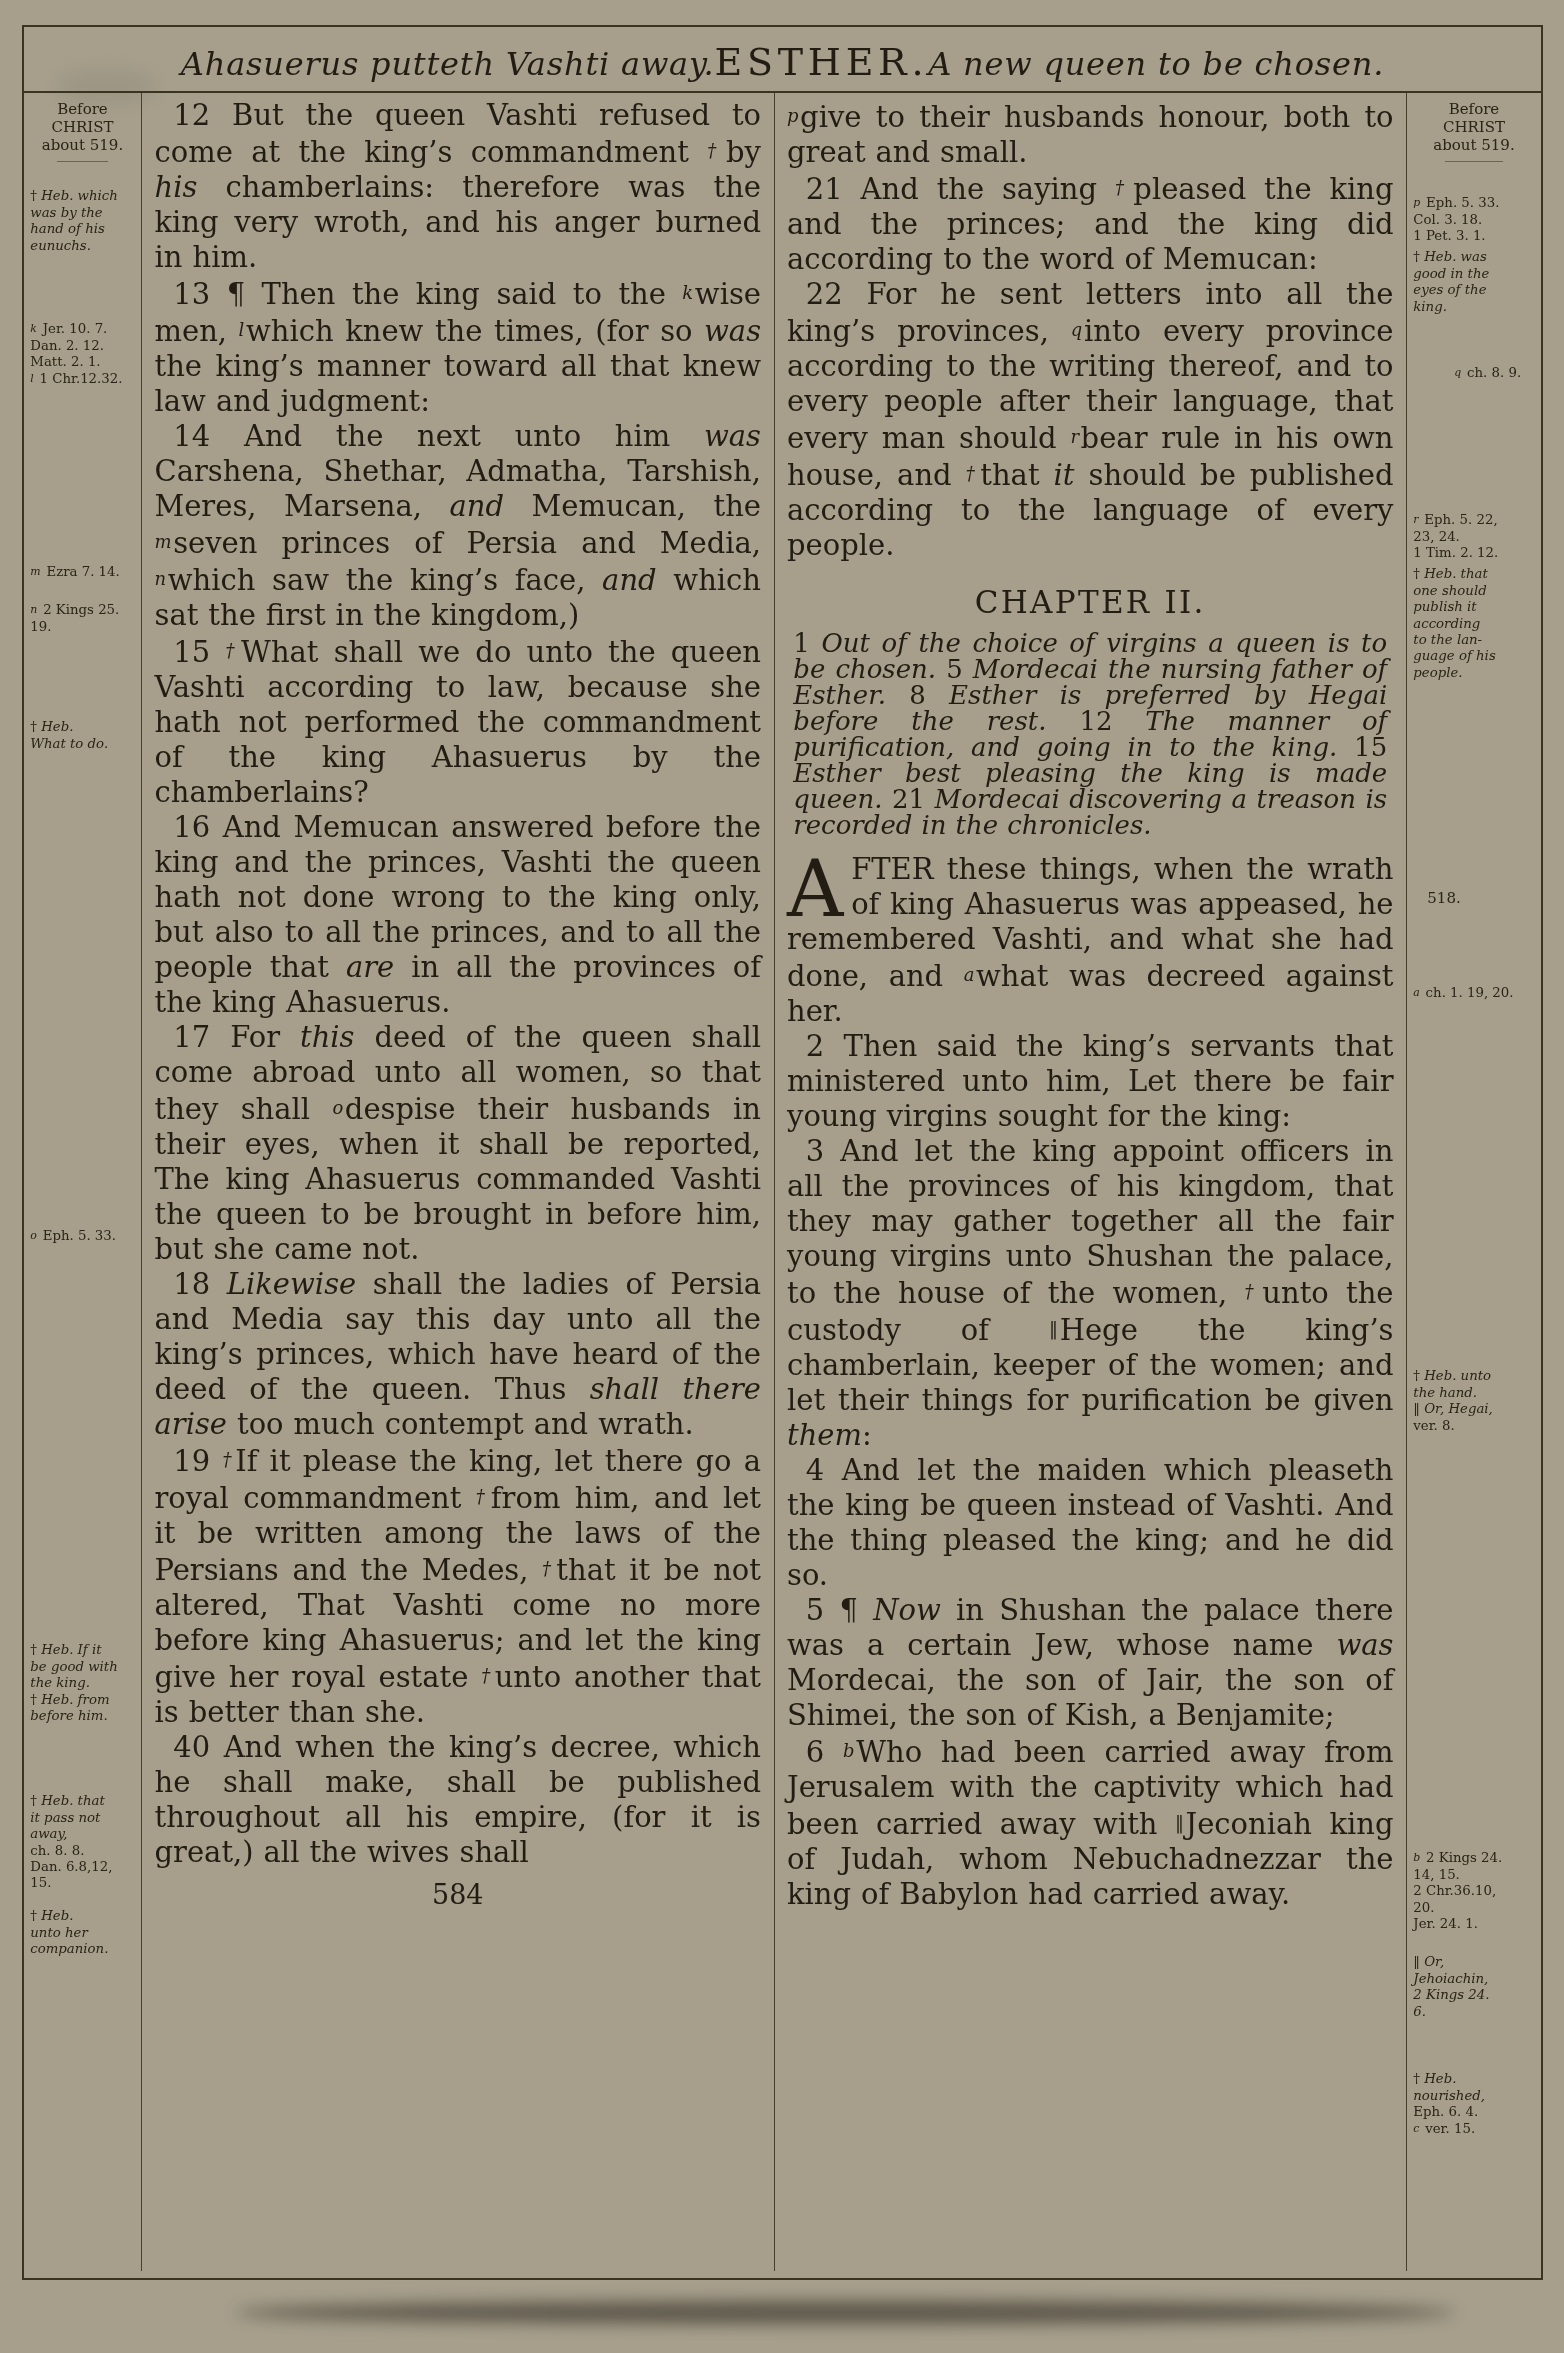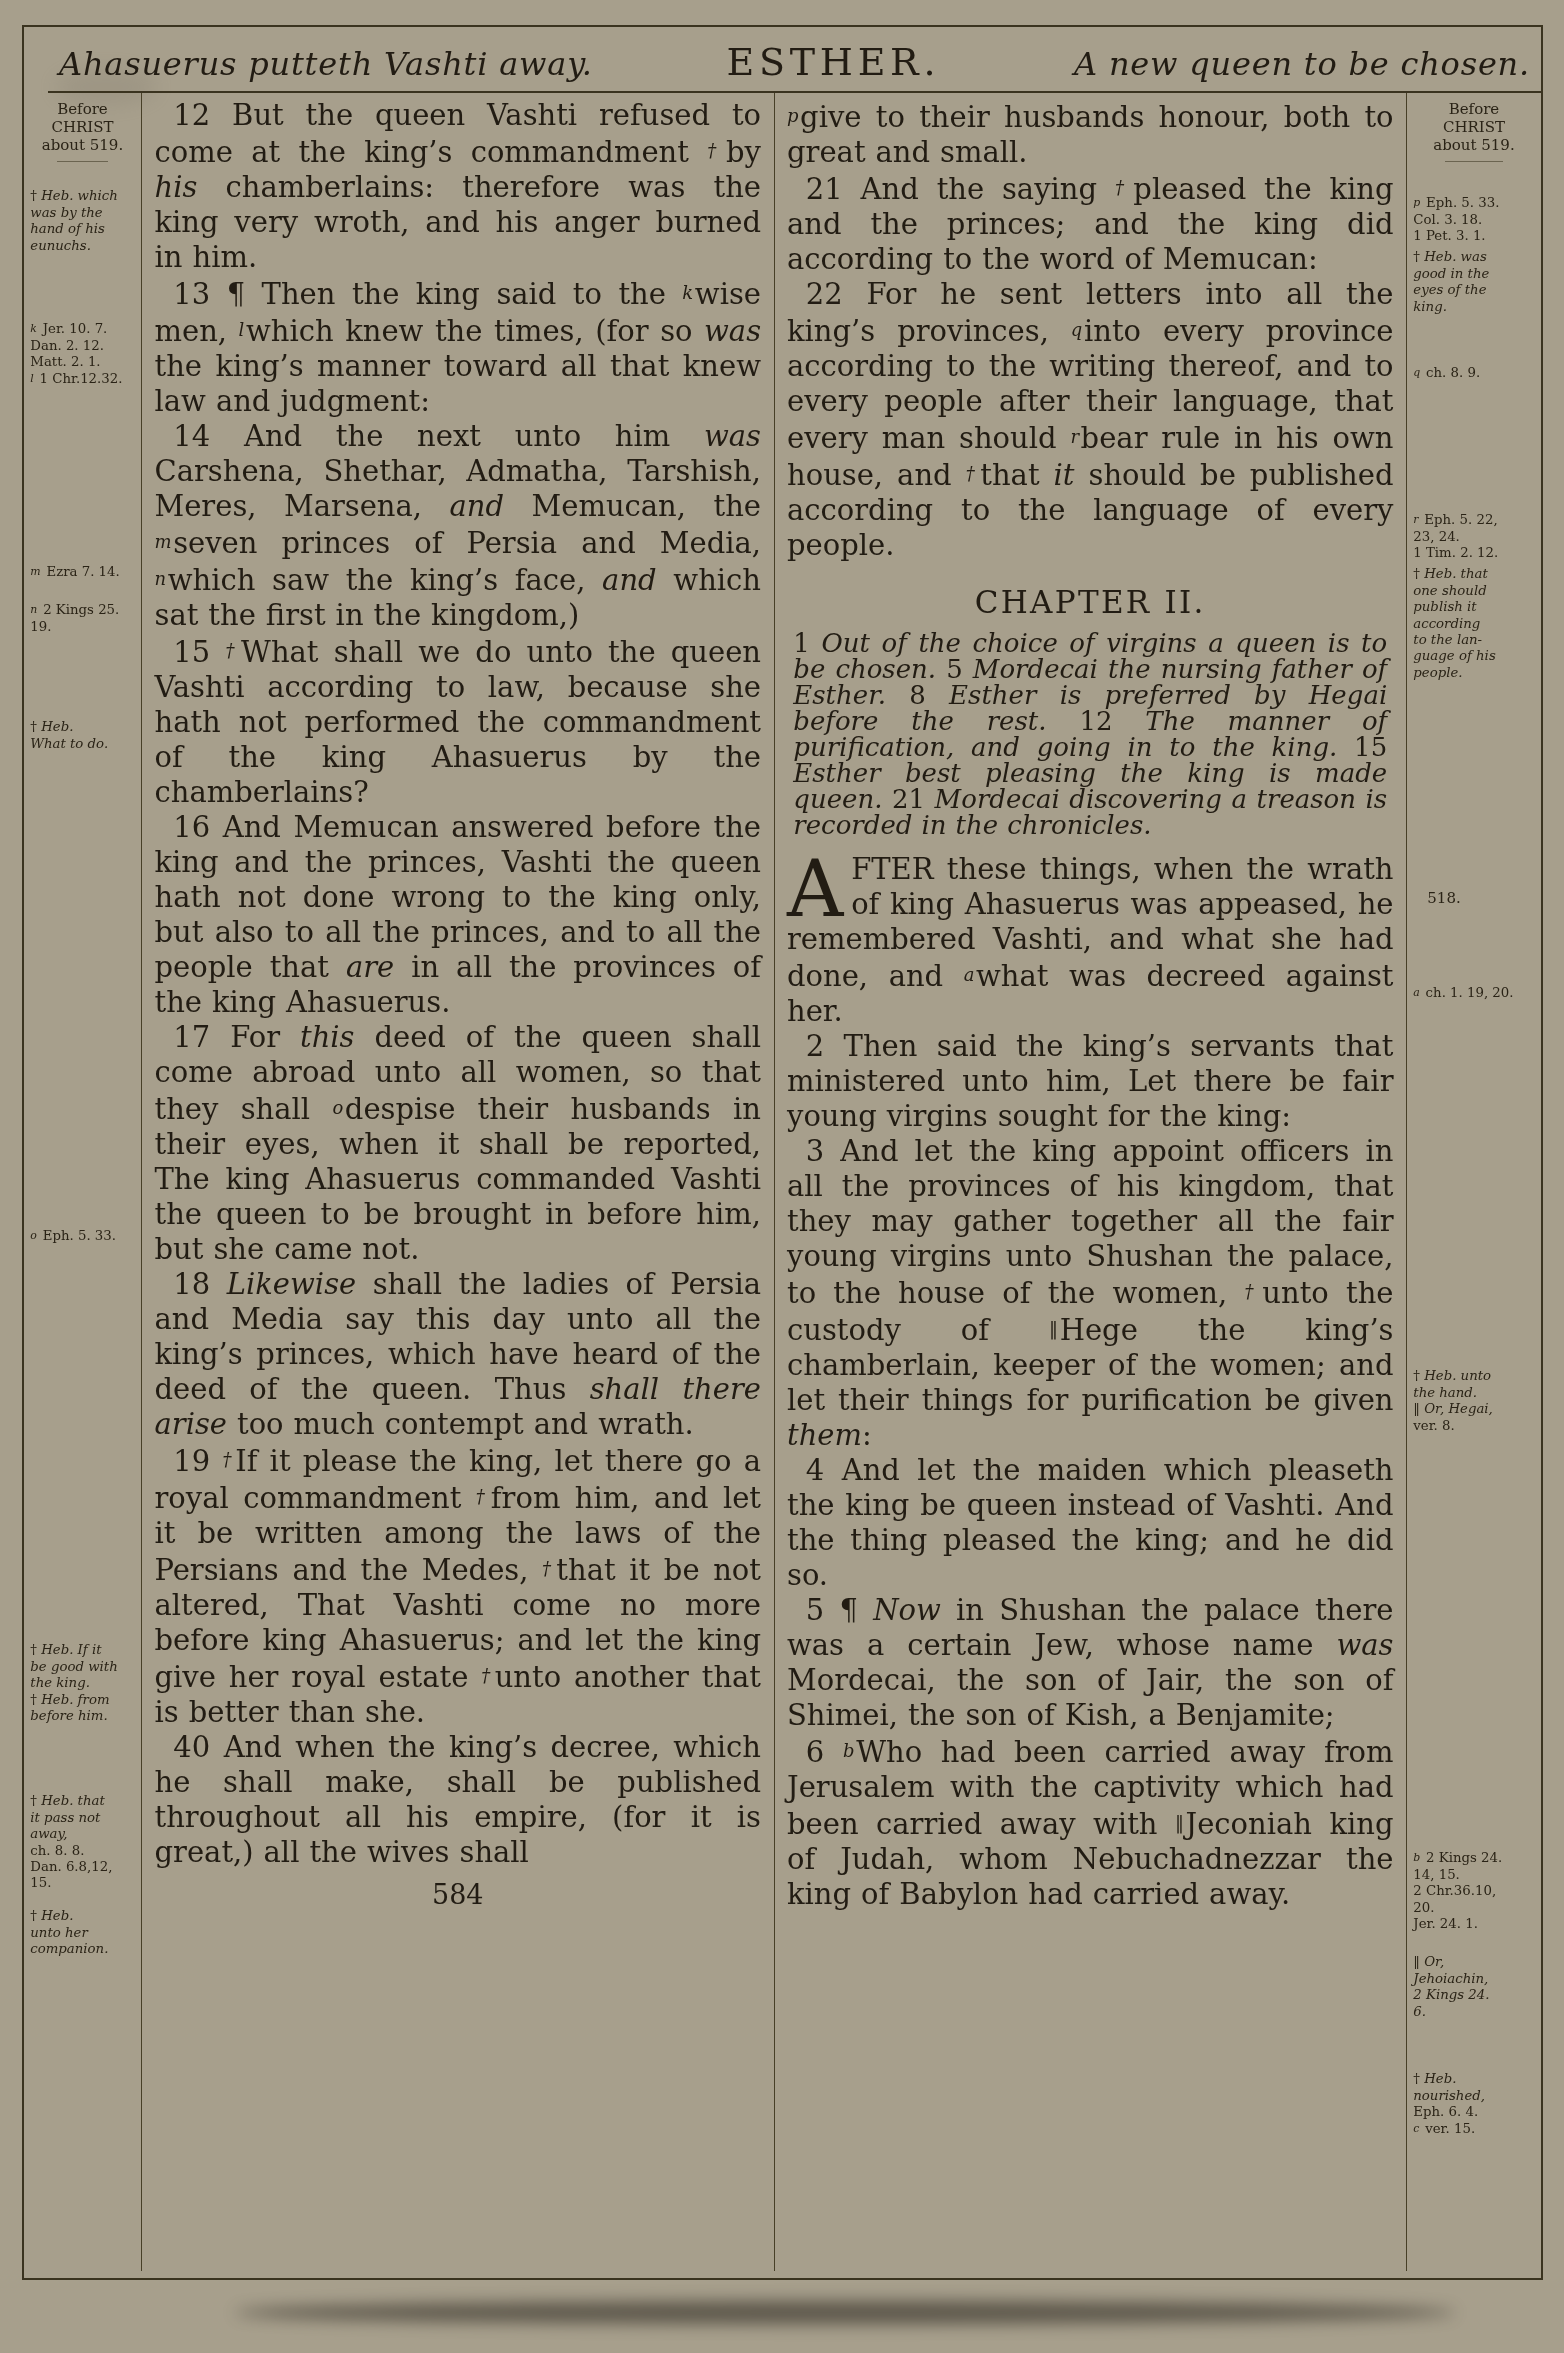--- a/index.html
+++ b/index.html
@@ -19,22 +19,22 @@
     background: #6d675c; opacity: .16; filter: blur(9.4px); border-radius: 50%;
   }
   .bottom-shadow {
     position: absolute; left: 235px; right: 110px; bottom: 30px; height: 23.5px;
     background: #14110b; opacity: .5; filter: blur(7.8px); border-radius: 50%;
   }
   .page { position: absolute; left: 22px; right: 22px; top: 25px; bottom: 74px; }
   .frame { position: absolute; inset: 0; border: 2.3px solid #3a331f; }
 
   .header {
-    display: flex; justify-content: space-between; align-items: baseline;
-    padding: 12.5px 11px 7.8px; border-bottom: 2.3px solid #3a331f; margin-left: 24px;
+    display: flex; justify-content: center; align-items: baseline;
+    padding: 12.5px 11px 7.8px; border-bottom: 2.3px solid #3a331f;
   }
   .hdr-side { font-style: italic; font-size: 32px; letter-spacing: 0.8px; }
   .hdr-center { font-size: 38px; letter-spacing: 4.7px; }
 
   .pbody { position: relative; display: flex; height: 2178px; }
 
   .margin-col {
     position: relative; flex: 0 0 117px;
     font-size: 13.3px; line-height: 16.4px; color: #2a2316;
   }
@@ -143,21 +143,21 @@
             <div class="note bc" style="top: 6.3px;">Before
 CHRIST
 about 519.</div>
             <div class="note " style="top: 102px;"><span class="ref">p</span> Eph. 5. 33.
 Col. 3. 18.
 1 Pet. 3. 1.</div>
             <div class="note " style="top: 156px;">† <i>Heb. was
 good in the
 eyes of the
 king.</i></div>
-            <div class="note " style="top: 272px;"><span class="ref">q</span> ch. 8. 9.</div>
+            <div class="note " style="top: 272px; margin-left: 41px;"><span class="ref">q</span> ch. 8. 9.</div>
             <div class="note " style="top: 419px;"><span class="ref">r</span> Eph. 5. 22,
 23, 24.
 1 Tim. 2. 12.</div>
             <div class="note " style="top: 473px;">† <i>Heb. that
 one should
 publish it
 according
 to the lan-
 guage of his
 people.</i></div>

